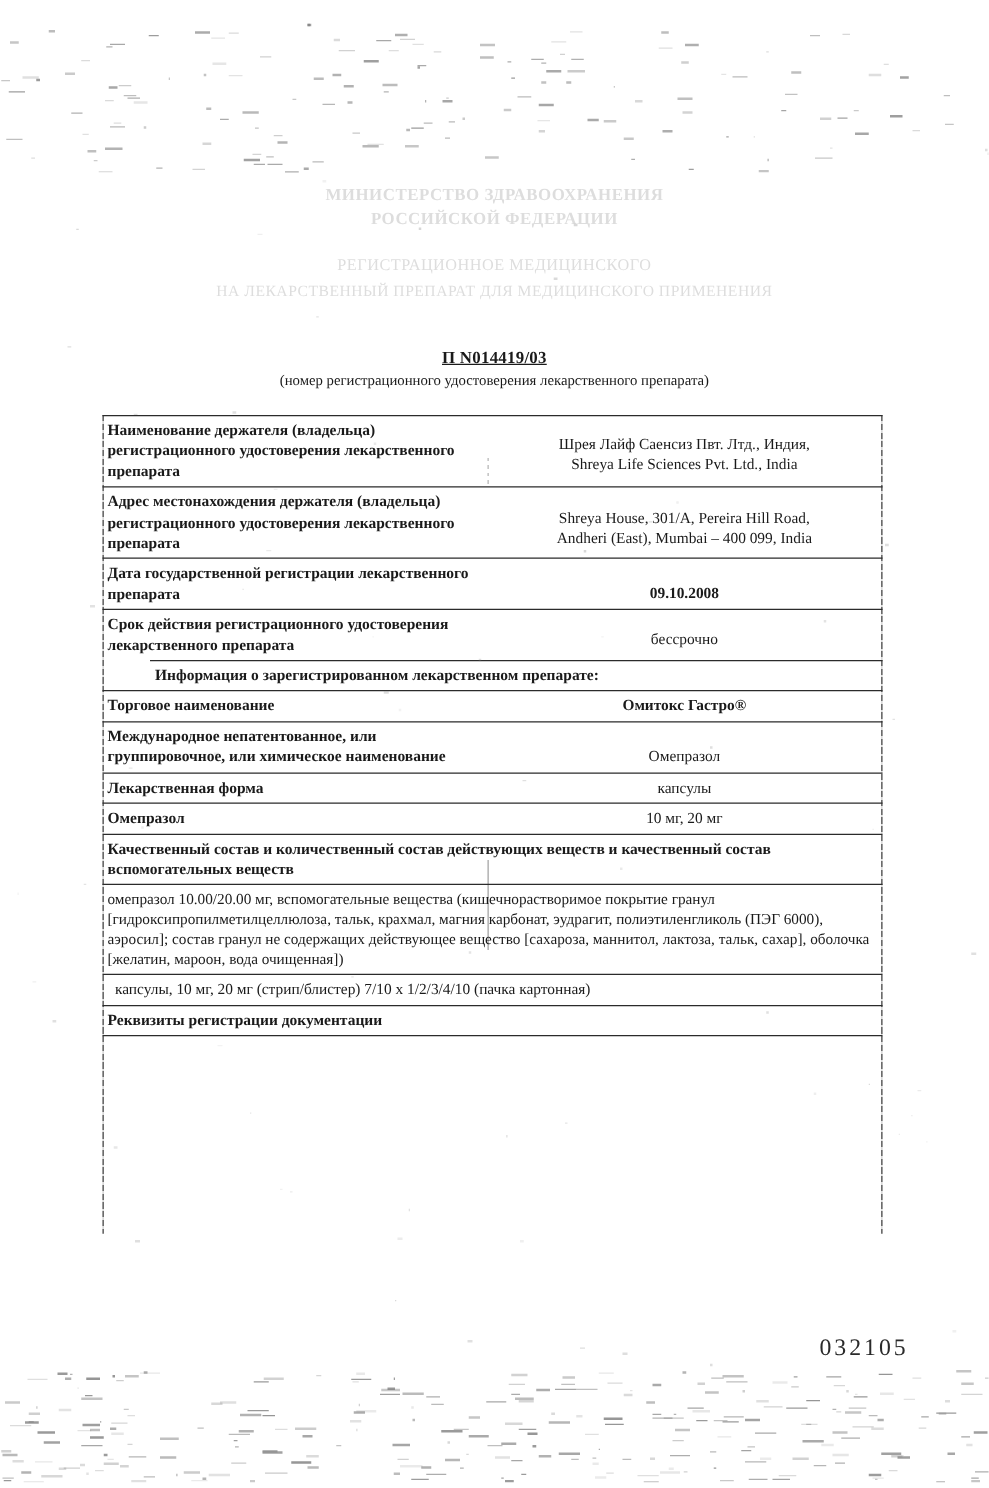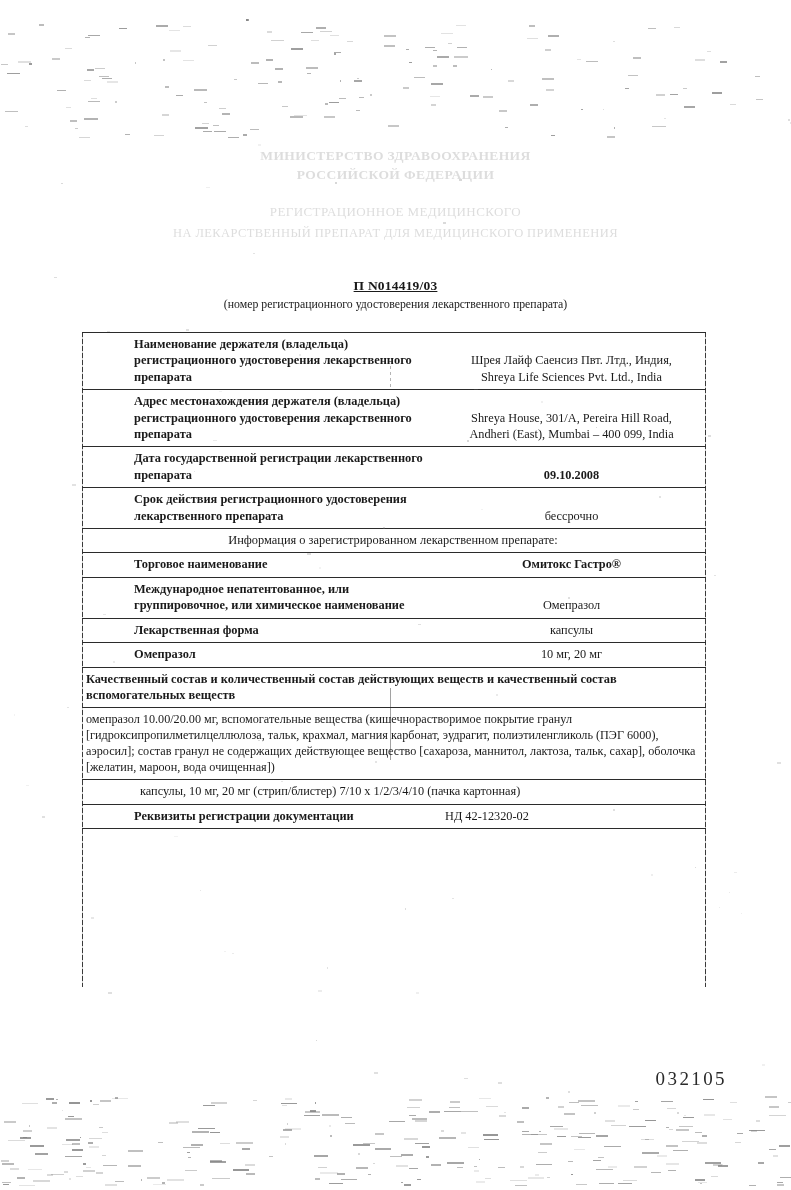--- a/index.html
+++ b/index.html
@@ -73,24 +73,23 @@
     position: absolute;
     left: 82px;
     top: 332px;
     width: 624px;
     border-collapse: collapse;
     table-layout: fixed;
   }
   .row {
     position: relative;
     display: flex;
-    align-items: flex-end;
+    align-items: center;
     border-top: 1px solid #2b2b2b;
     box-sizing: border-box;
-    padding-left: 48px;
   }
   .row:first-child { border-top: 1px solid #2b2b2b; }
   #reg-table .last { border-bottom: 1px solid #2b2b2b; }
 
   .cell-label {
     width: 305px;
     flex: 0 0 305px;
     box-sizing: border-box;
     padding: 3px 6px 4px 4px;
     font-size: 12.4px;
@@ -110,21 +109,21 @@
 
   
   .row-full {
     border-top: 1px solid #2b2b2b;
     box-sizing: border-box;
     padding: 3px 6px 4px 4px;
     font-size: 12.4px;
     line-height: 16.4px;
   }
   .row-full.bold { font-weight: bold; }
-  .row-full.center { text-align: center; font-weight: normal; font-size: 12.4px; }
+  .row-full.center { font-weight: bold; font-size: 12.4px; margin-left: 38px; }
   .row-full.para { font-weight: normal; font-size: 12.2px; line-height: 16px; }
 
   
   .vborder {
     position: absolute;
     width: 1px;
     background: repeating-linear-gradient(
       to bottom,
       #3a3a3a 0px, #3a3a3a 5px,
       rgba(58,58,58,.25) 5px, rgba(58,58,58,.25) 7px
@@ -232,21 +231,20 @@
   <div class="row-full bold">Качественный состав и количественный состав действующих веществ и качественный состав вспомогательных веществ</div>
 
   <div class="row-full para">омепразол 10.00/20.00 мг, вспомогательные вещества (кишечнорастворимое покрытие гранул [гидроксипропилметилцеллюлоза, тальк, крахмал, магния карбонат, эудрагит, полиэтиленгликоль (ПЭГ 6000), аэросил]; состав гранул не содержащих действующее вещество [сахароза, маннитол, лактоза, тальк, сахар], оболочка [желатин, мароон, вода очищенная])</div>
 
   <div class="row">
     <div class="cell-value left">капсулы, 10 мг, 20 мг (стрип/блистер) 7/10 х 1/2/3/4/10 (пачка картонная)</div>
   </div>
 
   <div class="row last">
     <div class="cell-label">Реквизиты регистрации документации</div>
-    <div class="cell-value left">НД 42-12320-02</div>
   </div>
 
 </div>
 
 <div id="page-number">032105</div>
 
 <div class="noise-band" id="noise-top" style="left:0; top:18px; width:791px; height:120px;">
     <div class="noise" style="left: 547.607px; top: 17.3178px; width: 11.7px; height: 1.5px; opacity: 0.6;"></div>
     <div class="noise" style="left: 432.742px; top: 31.931px; width: 3.9px; height: 1.1px; opacity: 0.57;"></div>
     <div class="noise" style="left: 437.358px; top: 38.209px; width: 11.6px; height: 1.3px; opacity: 0.64;"></div>

